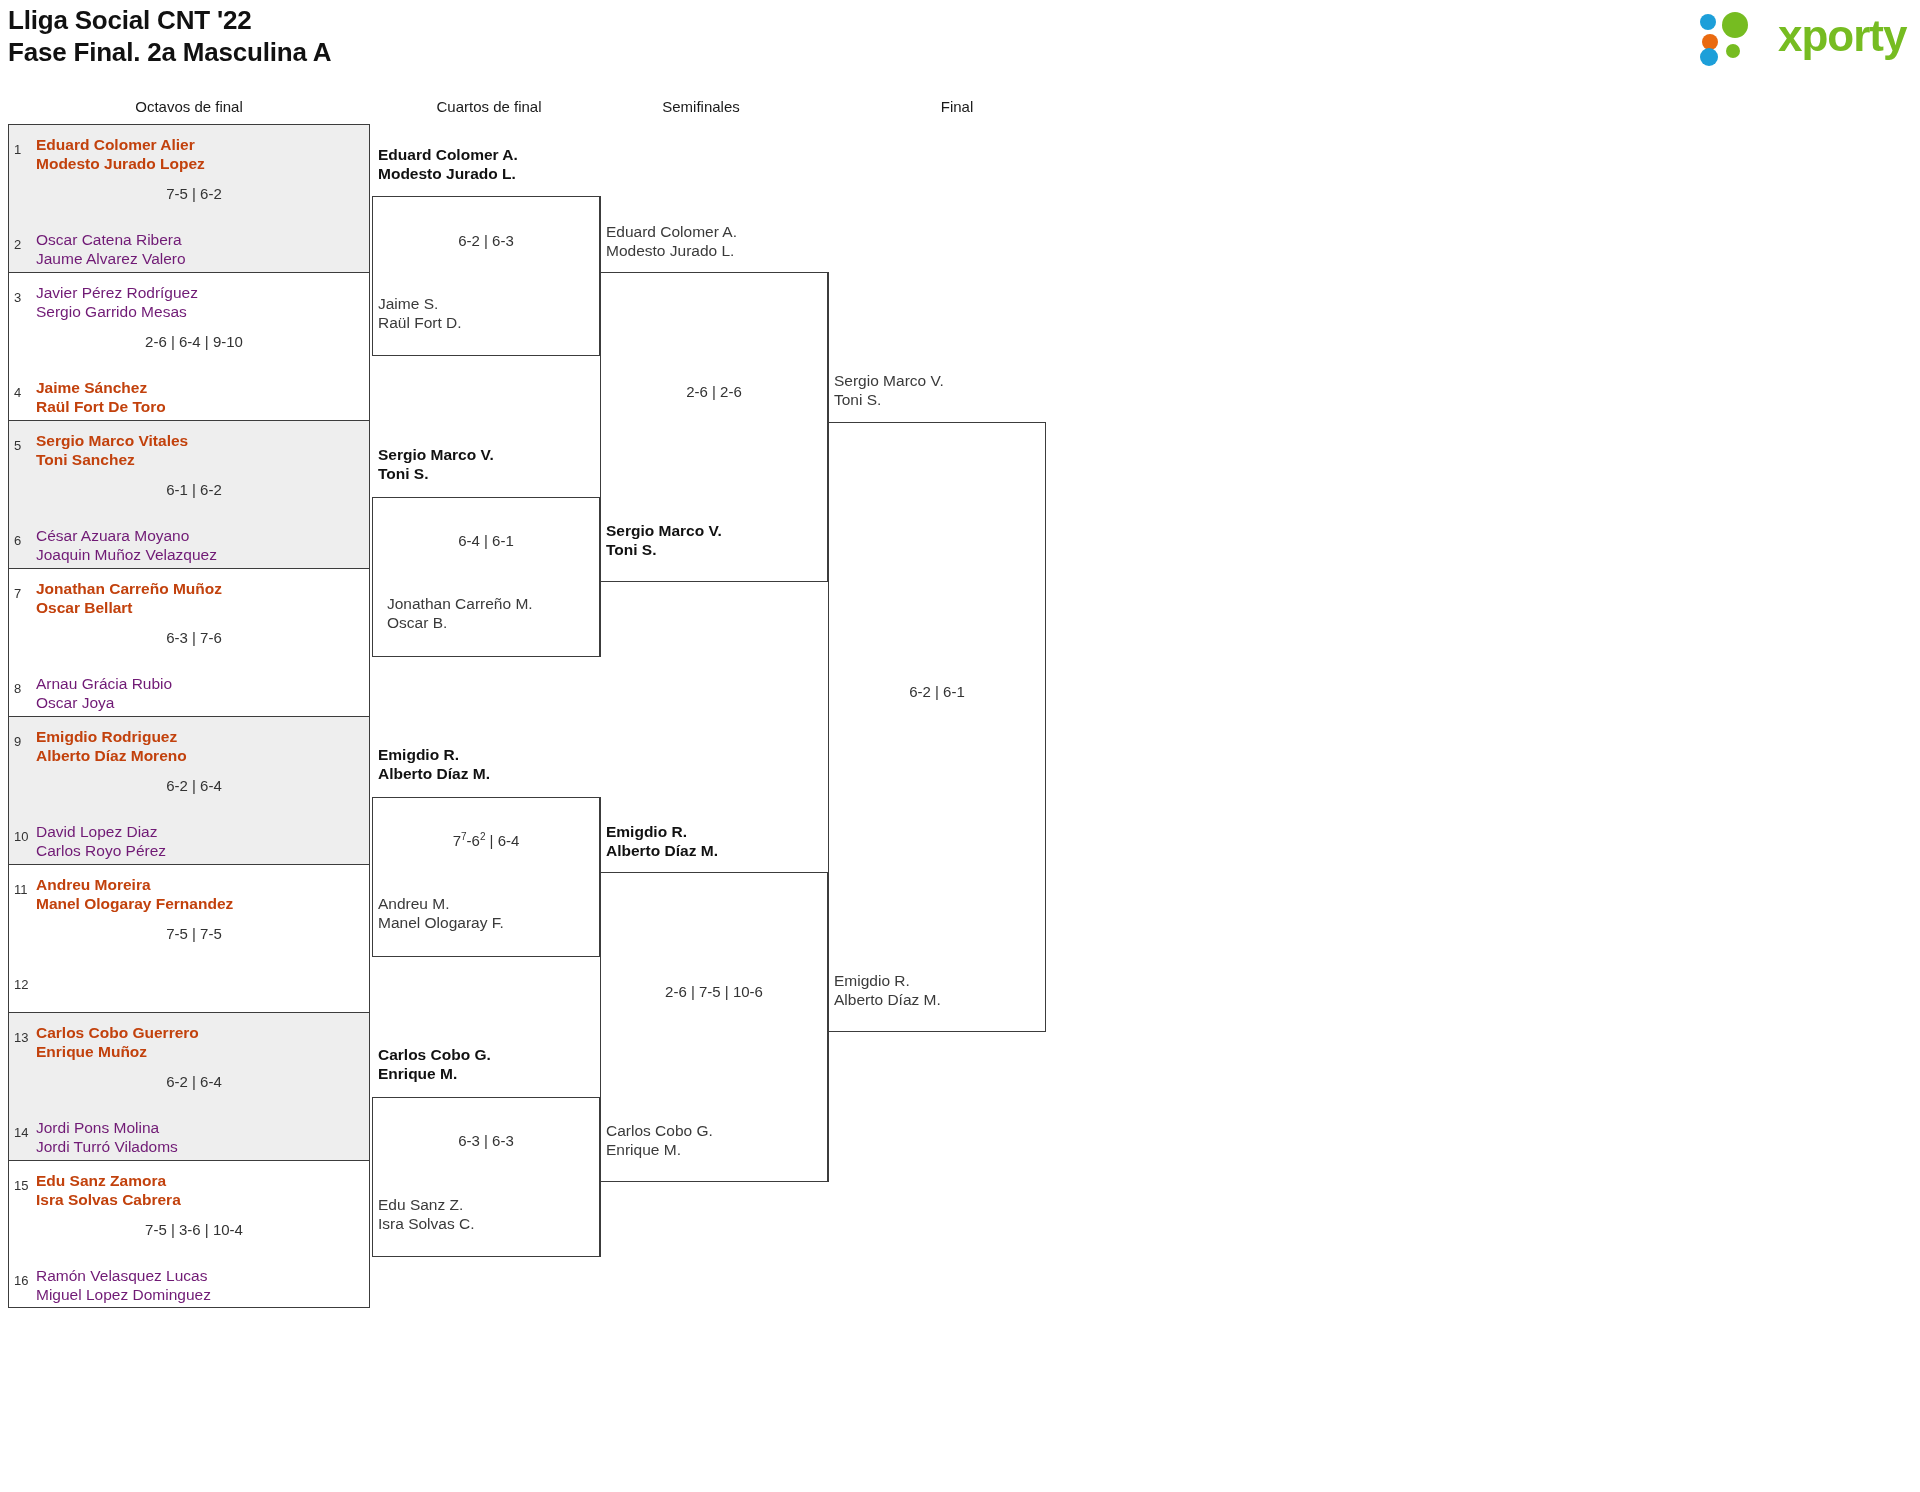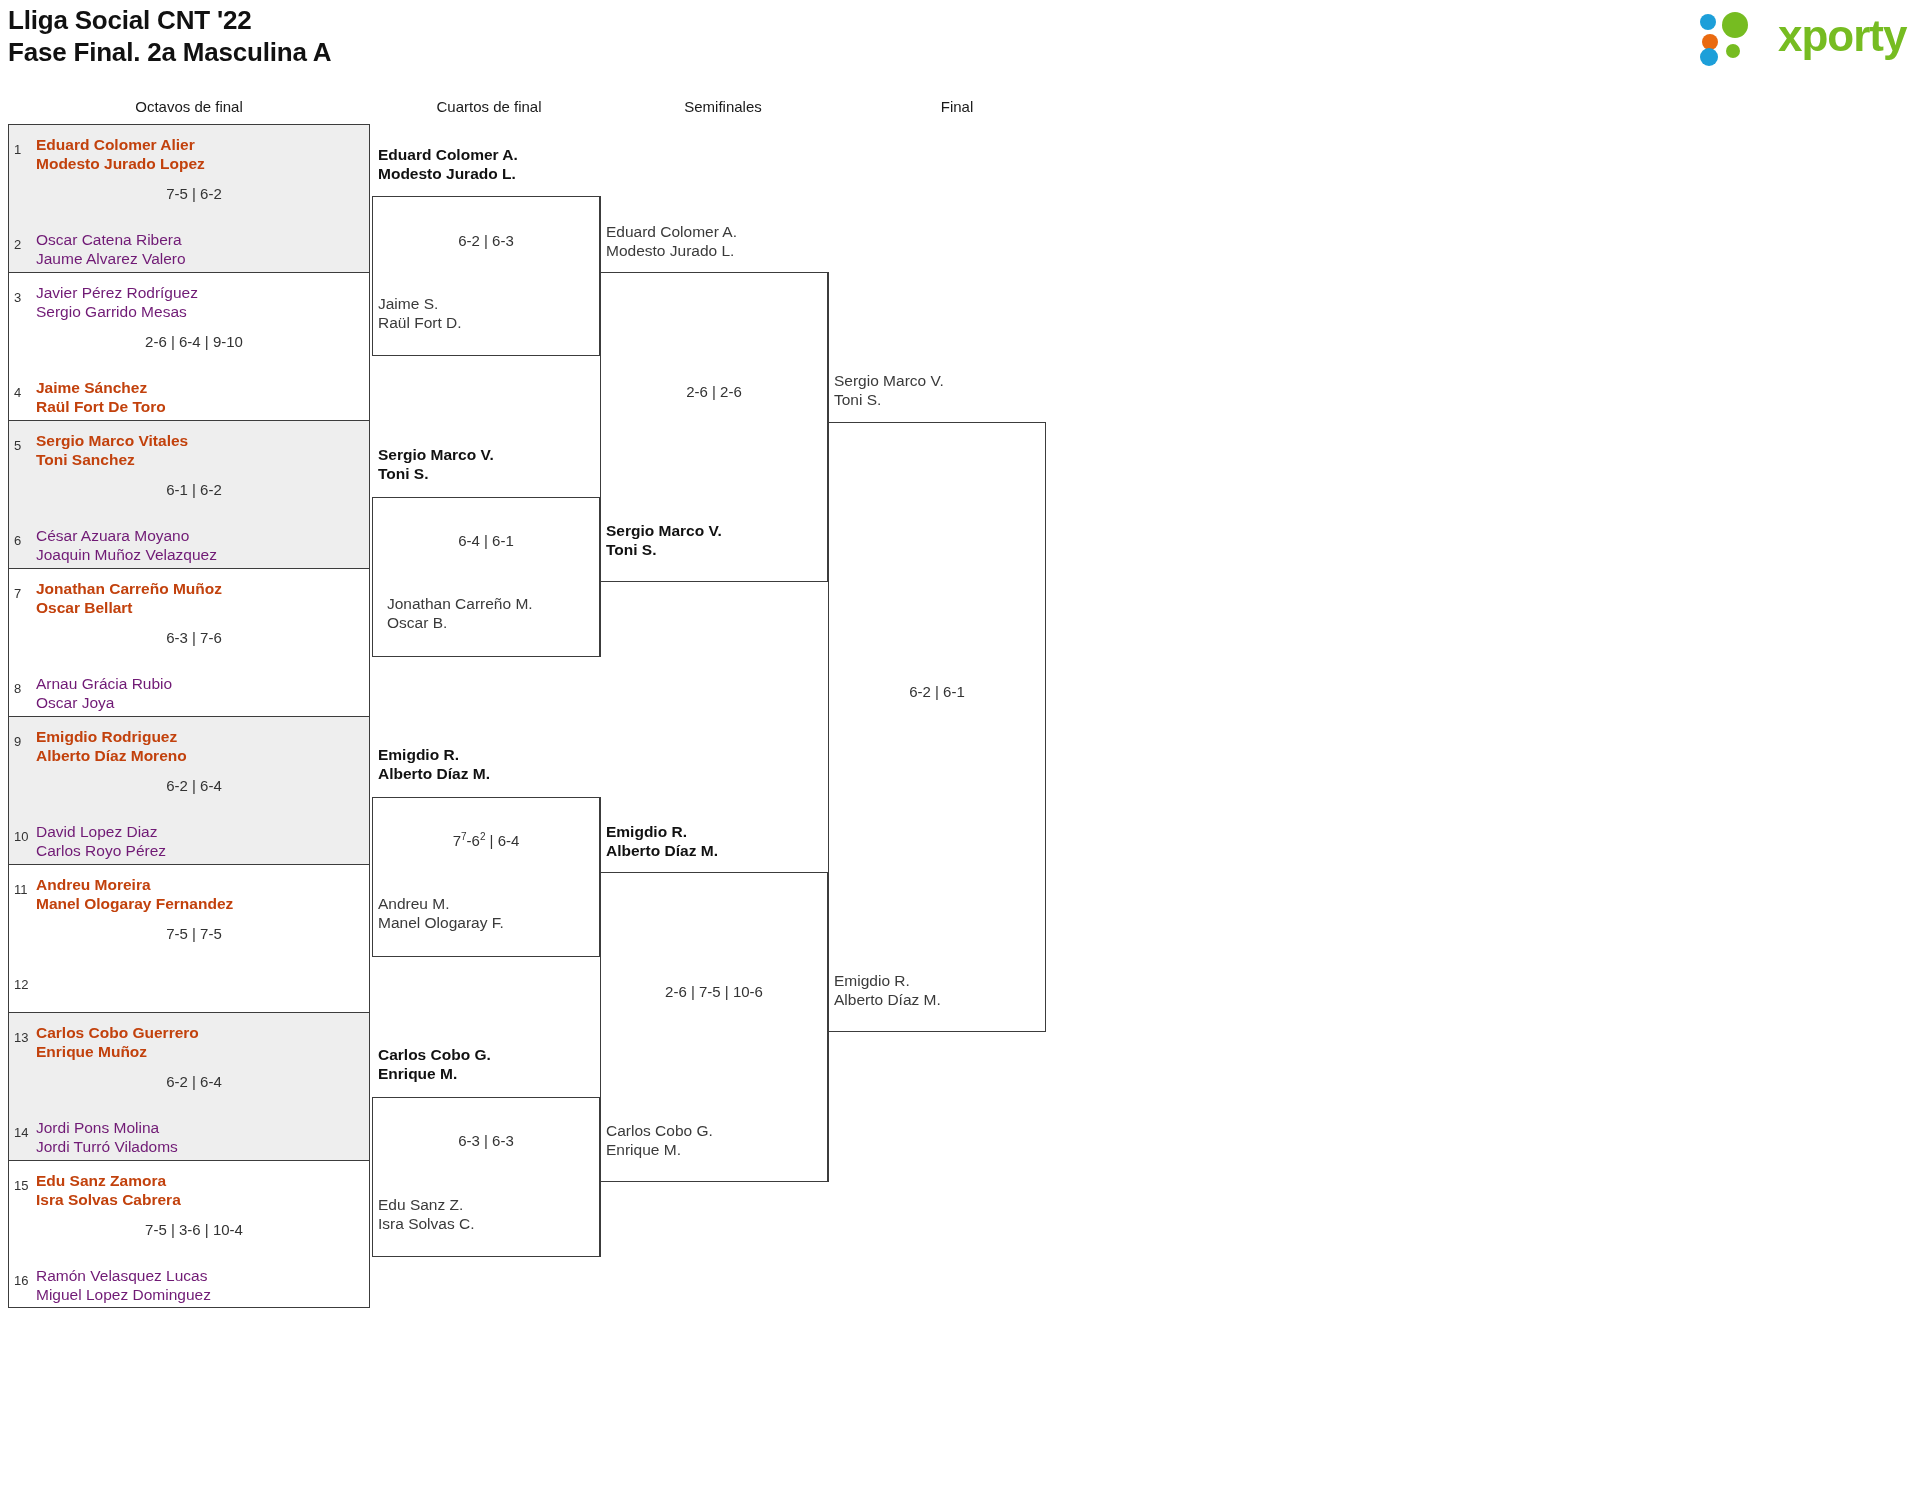--- a/index.html
+++ b/index.html
@@ -96,21 +96,21 @@
       <div class="dot" style="left:2px;  top:22px; width:16px; height:16px; background:#ea6a10;"></div>
       <div class="dot" style="left:0px;  top:36px; width:18px; height:18px; background:#1d9fd9;"></div>
       <div class="dot" style="left:22px; top:0px;  width:26px; height:26px; background:#76bc21;"></div>
       <div class="dot" style="left:26px; top:32px; width:14px; height:14px; background:#76bc21;"></div>
     </div>
     <div class="logo-word">xporty</div>
   </div>
 
   <div class="round-head" style="left:8px;   width:362px;">Octavos de final</div>
   <div class="round-head" style="left:374px; width:230px;">Cuartos de final</div>
-  <div class="round-head" style="left:608px; width:230px;">Semifinales</div>
+  <div class="round-head" style="left:586px; width:230px;">Semifinales</div>
   <div class="round-head" style="left:842px; width:230px;">Final</div>
 
   <div class="r1-col">
 
     <div class="r1-match shaded">
       <div class="seed top">1</div>
       <div class="r1-team top win">
         <div>Eduard Colomer Alier</div>
         <div>Modesto Jurado Lopez</div>
       </div>

